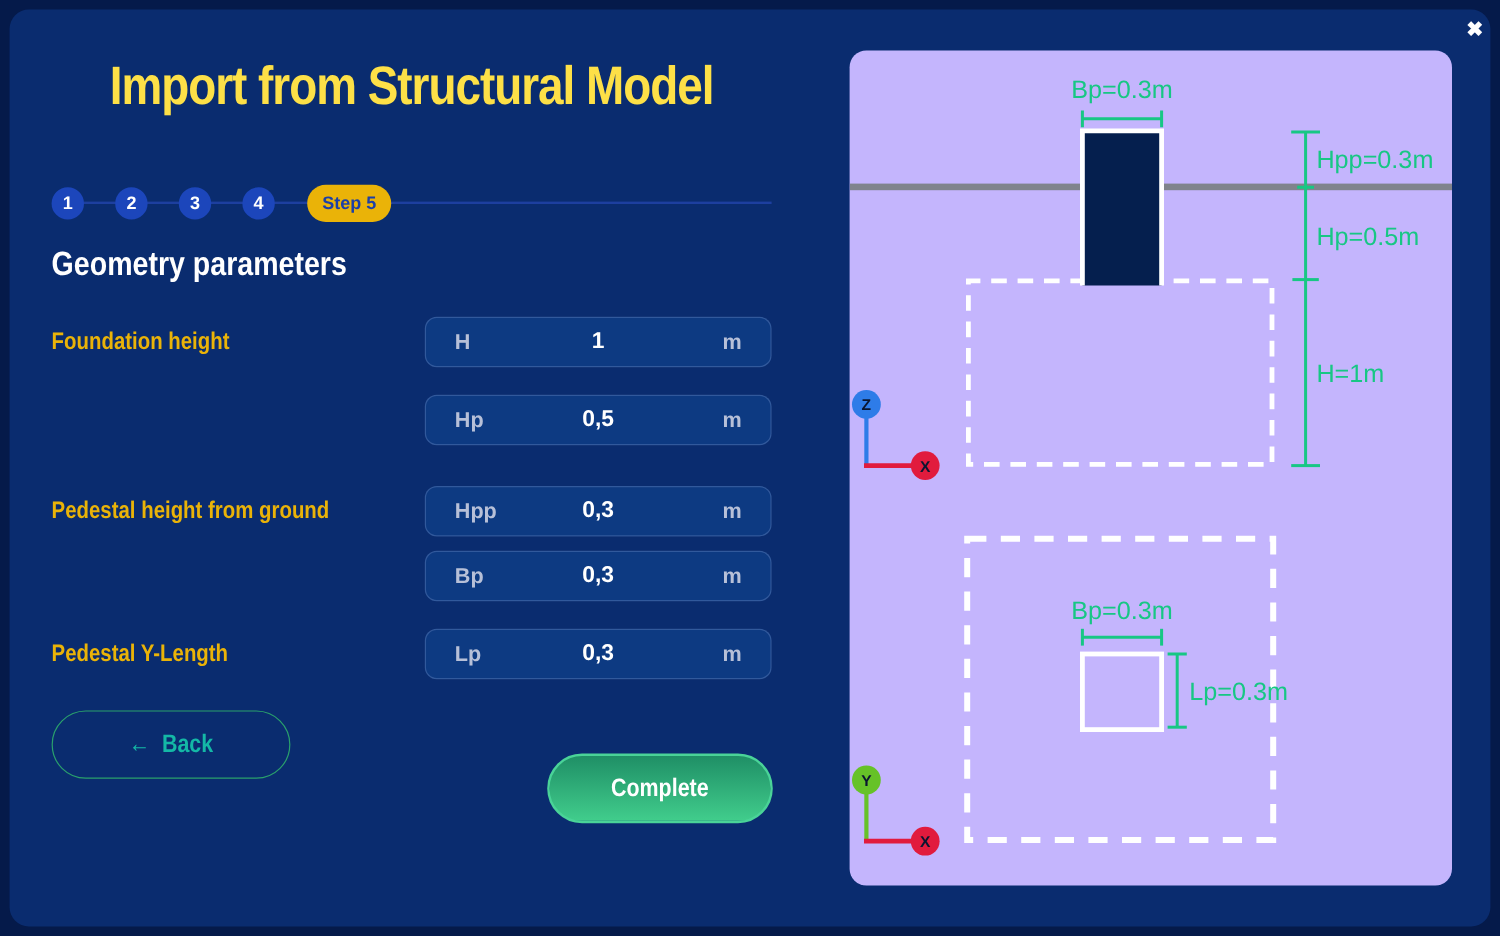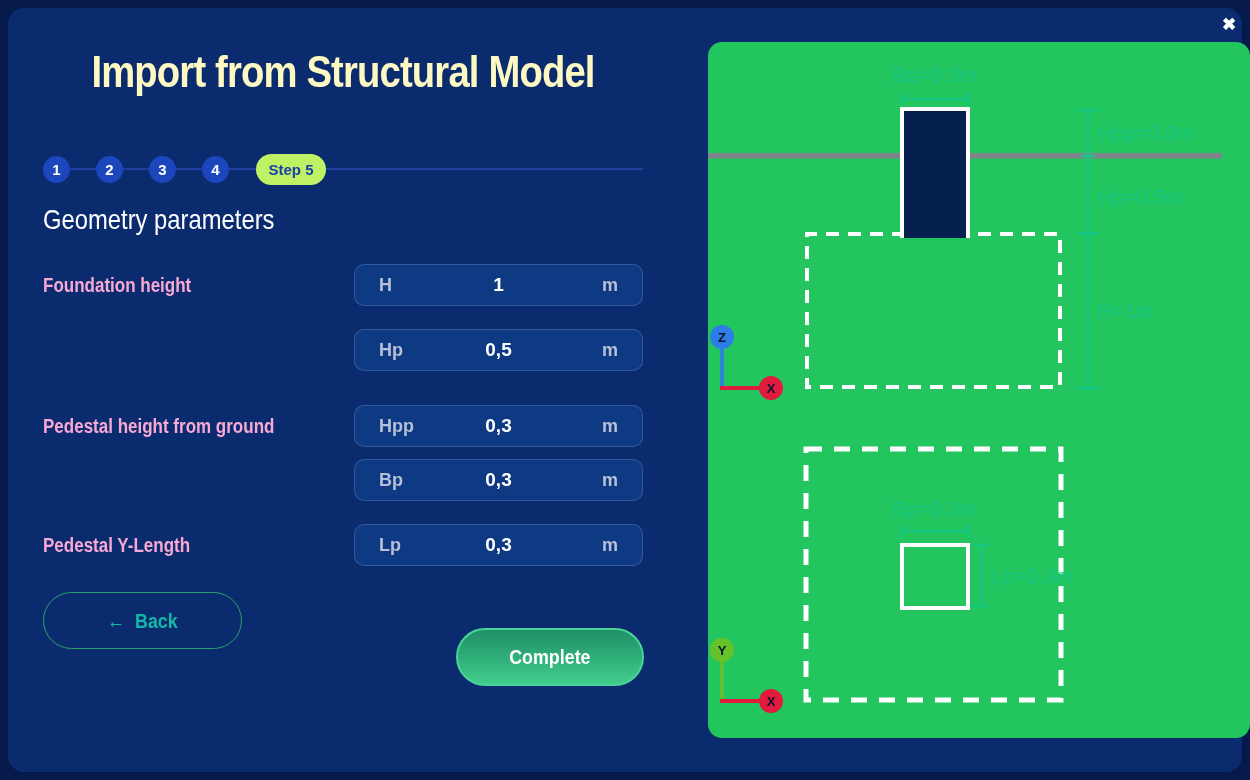--- a/index.html
+++ b/index.html
@@ -16,44 +16,44 @@
   .close-btn {
     position:absolute; left:1206px; top:2px; width:30px; height:30px;
     background:none; border:none; color:#ffffff; font-size:17px; font-weight:bold;
     cursor:pointer; line-height:30px; text-align:center;
   }
   .cond  { display:inline-block; transform:scaleX(.85); transform-origin:left center; white-space:nowrap; }
   .cond-c{ display:inline-block; transform:scaleX(.85); transform-origin:center center; white-space:nowrap; }
 
   .title {
     position:absolute; left:35px; top:38px; width:600px;
-    text-align:center; color:#fef9c3; font-size:45px; font-weight:bold; letter-spacing:-1px;
+    text-align:center; color:#fde047; font-size:45px; font-weight:bold; letter-spacing:-1px;
   }
   .stepper { position:absolute; left:35px; top:139px; width:600px; height:44px; }
   .step-line { position:absolute; left:14px; right:0; top:21px; height:2px; background:#1d3f9f; }
   .step-circle {
     position:absolute; top:9px; width:27px; height:27px; border-radius:50%;
     background:#1c46bb; color:#ffffff; font-size:15px; font-weight:bold;
     display:flex; align-items:center; justify-content:center; cursor:pointer;
   }
   .step-c0{left:0;} .step-c1{left:53px;} .step-c2{left:106px;} .step-c3{left:159px;}
   .step-pill {
     position:absolute; left:213px; top:7px; width:70px; height:31px; border-radius:16px;
-    background:#bef264; color:#1b3fa8; font-size:15px; font-weight:bold;
+    background:#eab308; color:#1b3fa8; font-size:15px; font-weight:bold;
     display:flex; align-items:center; justify-content:center; cursor:pointer;
   }
   .section-heading {
     position:absolute; left:35px; top:196px;
-    color:#ffffff; font-size:28px; font-weight:normal;
+    color:#ffffff; font-size:28px; font-weight:bold;
   }
   .form-row { position:absolute; left:35px; width:600px; height:42px; }
   .row-0{top:256px;} .row-1{top:321px;} .row-2{top:397px;} .row-3{top:451px;} .row-4{top:516px;}
   .row-label {
     position:absolute; left:0; top:0; height:42px; line-height:42px;
-    color:#f9a8d4; font-size:20px; font-weight:bold;
+    color:#eab308; font-size:20px; font-weight:bold;
   }
   .field {
     position:absolute; left:311px; top:0; width:289px; height:42px;
     background:#0d3a82; border:1px solid rgba(160,185,235,.25); border-radius:10px;
     display:flex; align-items:center; cursor:text;
   }
   .field-symbol { width:62px; padding-left:24px; color:#b7c0d8; font-size:18px; font-weight:bold; }
   .field-input {
     flex:1; background:transparent; border:none; outline:none;
     color:#ffffff; font-size:19px; font-weight:bold; text-align:center;
@@ -69,22 +69,22 @@
   }
   .btn-complete {
     position:absolute; left:448px; top:584px; width:188px; height:58px;
     background:linear-gradient(180deg,#1f8f66 0%,#41cd8c 100%);
     border:2px solid #4ad398; border-radius:29px;
     color:#ffffff; font-size:21px; font-weight:bold; cursor:pointer;
     font-family:"Liberation Sans", sans-serif;
     margin-top:36px;
   }
   .diagram-panel {
-    position:absolute; left:700px; top:34px; width:542px; height:696px;
-    background:#22c55e; border-radius:14px; overflow:hidden;
+    position:absolute; left:700px; top:34px; width:502px; height:696px;
+    background:#c4b5fd; border-radius:14px; overflow:hidden;
   }
   .diagram-panel svg { display:block; }
   svg text { font-family:"Liberation Sans", sans-serif; }
   .dim-text { font-size:21px; fill:#17c784; }
   .axis-letter { font-size:13px; font-weight:bold; fill:#0a1530; }
 </style>
 </head>
 <body>
 
 <div class="modal">

